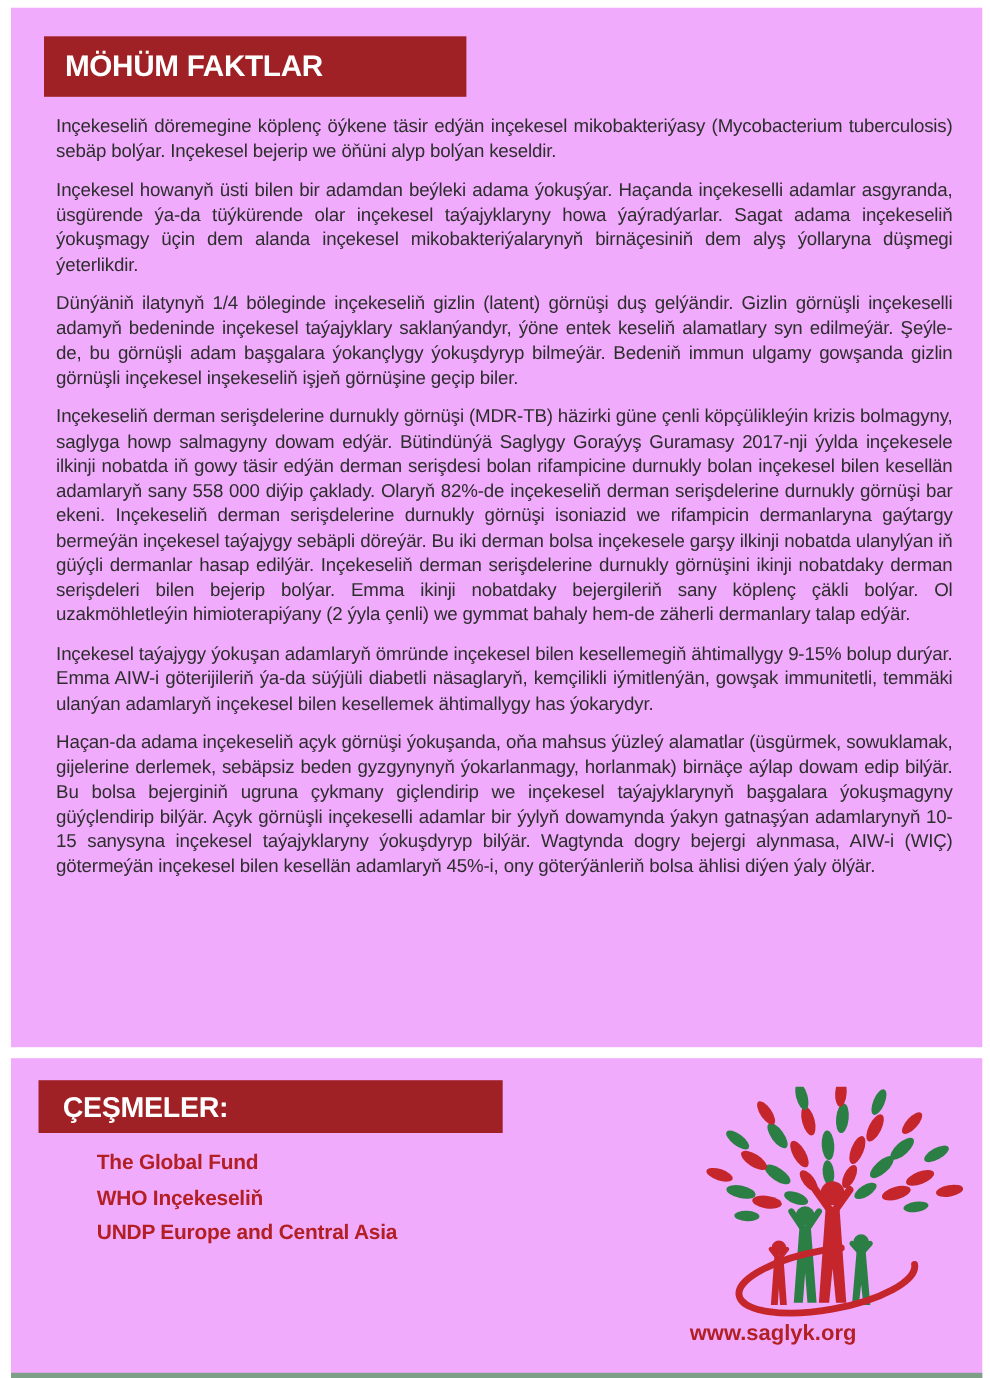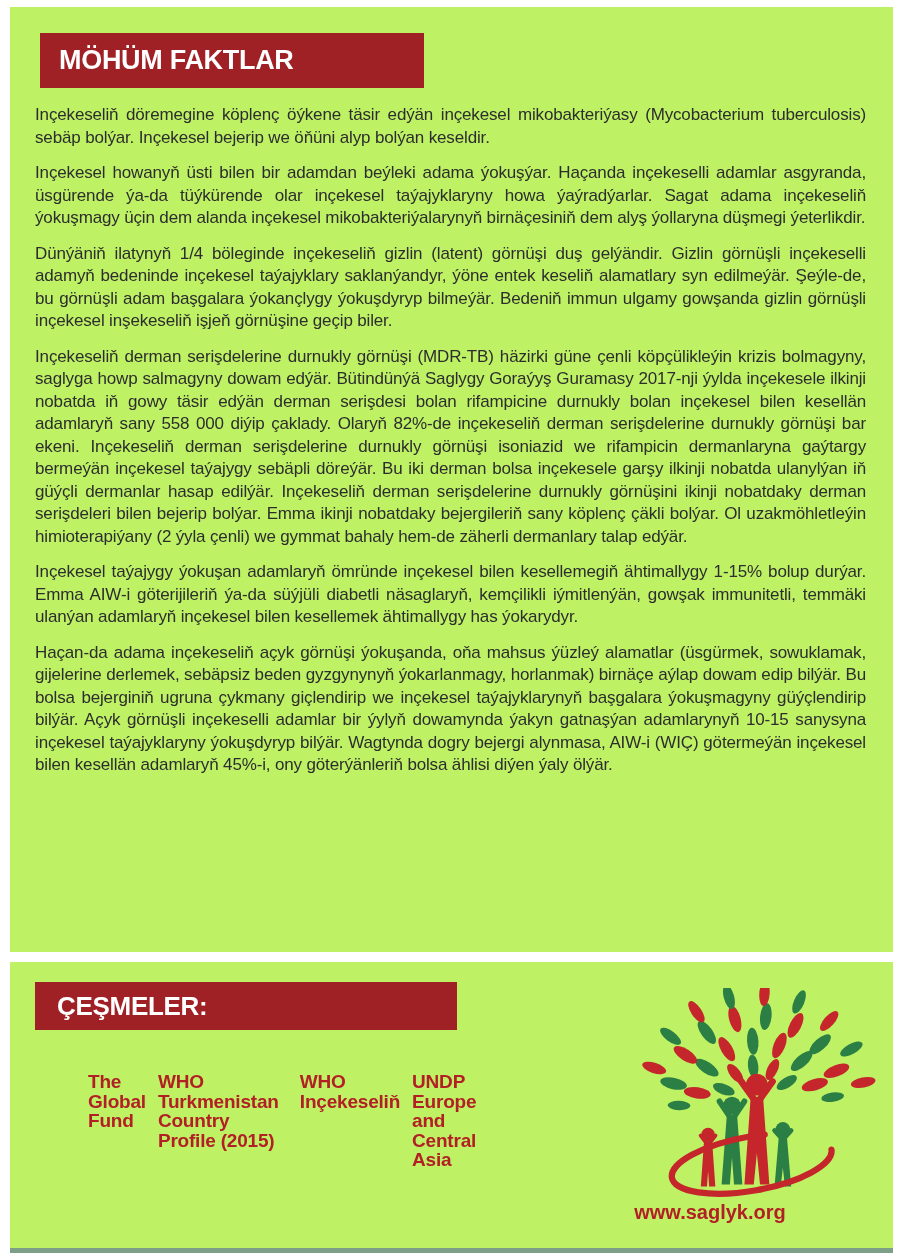--- a/index.html
+++ b/index.html
@@ -7,21 +7,21 @@
     width:900px;height:1253px;
     background:#ffffff;
     position:relative;
     overflow:hidden;
     font-family:"Liberation Sans", sans-serif;
   }
   .panel{
     position:absolute;
     left:10px;
     width:883px;
-    background:#bef264;
+    background:#f0abfc;
   }
   #facts-panel{ top:7px; height:945px; }
   #sources-panel{ top:962px; height:291px; }
   .red-box{
     position:absolute;
     background:#a02125;
     display:flex;
     align-items:center;
   }
   #facts-title-box{
@@ -47,48 +47,46 @@
     position:absolute;
     left:25px; top:97px;
     width:831px;
     color:#2d2d2d;
   }
   #facts-body .para{
     font-size:17px;
     line-height:22.5px;
     letter-spacing:-0.15px;
     text-align:justify;
-    margin:0 0 13px 0;
+    margin:0 0 13px 16px;
   }
   #sources-list{
     position:absolute;
     left:78px; top:86px;
     width:420px;
     display:flex;
-    flex-direction:row;
+    flex-direction:column;
     gap:12px;
-    margin-top:24px;
   }
   #sources-list .source-item{
     color:#b22025;
     font-size:19px;
     font-weight:bold;
     line-height:19.5px;
     letter-spacing:-0.2px;
   }
   #logo-wrap{
     position:absolute;
     left:615px; top:26px;
     width:270px; height:210px;
   }
   #website{
     position:absolute;
     left:617px; top:239px;
     width:166px;
-    text-align:center;
     color:#b22025;
     font-size:20px;
     font-weight:bold;
   }
   #bottom-edge{
     position:absolute;
     left:0; bottom:0;
     width:883px; height:5px;
     background:#7d9f88;
   }
@@ -98,32 +96,31 @@
 
 <div class="panel" id="facts-panel">
   <div class="red-box" id="facts-title-box">
     <h1>MÖHÜM FAKTLAR</h1>
   </div>
   <div id="facts-body">
       <div class="para">Inçekeseliň döremegine köplenç öýkene täsir edýän inçekesel mikobakteriýasy (Mycobacterium tuberculosis) sebäp bolýar. Inçekesel bejerip we öňüni alyp bolýan keseldir.</div>
       <div class="para">Inçekesel howanyň üsti bilen bir adamdan beýleki adama ýokuşýar. Haçanda inçekeselli adamlar asgyranda, üsgürende ýa-da tüýkürende olar inçekesel taýajyklaryny howa ýaýradýarlar. Sagat adama inçekeseliň ýokuşmagy üçin dem alanda inçekesel mikobakteriýalarynyň birnäçesiniň dem alyş ýollaryna düşmegi ýeterlikdir.</div>
       <div class="para">Dünýäniň ilatynyň 1/4 böleginde inçekeseliň gizlin (latent) görnüşi duş gelýändir. Gizlin görnüşli inçekeselli adamyň bedeninde inçekesel taýajyklary saklanýandyr, ýöne entek keseliň alamatlary syn edilmeýär. Şeýle-de, bu görnüşli adam başgalara ýokançlygy ýokuşdyryp bilmeýär. Bedeniň immun ulgamy gowşanda gizlin görnüşli inçekesel inşekeseliň işjeň görnüşine geçip biler.</div>
       <div class="para">Inçekeseliň derman serişdelerine durnukly görnüşi (MDR-TB) häzirki güne çenli köpçülikleýin krizis bolmagyny, saglyga howp salmagyny dowam edýär. Bütindünýä Saglygy Goraýyş Guramasy 2017-nji ýylda inçekesele ilkinji nobatda iň gowy täsir edýän derman serişdesi bolan rifampicine durnukly bolan inçekesel bilen kesellän adamlaryň sany 558 000 diýip çaklady. Olaryň 82%-de inçekeseliň derman serişdelerine durnukly görnüşi bar ekeni. Inçekeseliň derman serişdelerine durnukly görnüşi isoniazid we rifampicin dermanlaryna gaýtargy bermeýän inçekesel taýajygy sebäpli döreýär. Bu iki derman bolsa inçekesele garşy ilkinji nobatda ulanylýan iň güýçli dermanlar hasap edilýär. Inçekeseliň derman serişdelerine durnukly görnüşini ikinji nobatdaky derman serişdeleri bilen bejerip bolýar. Emma ikinji nobatdaky bejergileriň sany köplenç çäkli bolýar. Ol uzakmöhletleýin himioterapiýany (2 ýyla çenli) we gymmat bahaly hem-de zäherli dermanlary talap edýär.</div>
-      <div class="para">Inçekesel taýajygy ýokuşan adamlaryň ömründe inçekesel bilen kesellemegiň ähtimallygy 1-15% bolup durýar. Emma AIW-i göterijileriň ýa-da süýjüli diabetli näsaglaryň, kemçilikli iýmitlenýän, gowşak immunitetli, temmäki ulanýan adamlaryň inçekesel bilen kesellemek ähtimallygy has ýokarydyr.</div>
+      <div class="para">Inçekesel taýajygy ýokuşan adamlaryň ömründe inçekesel bilen kesellemegiň ähtimallygy 9-15% bolup durýar. Emma AIW-i göterijileriň ýa-da süýjüli diabetli näsaglaryň, kemçilikli iýmitlenýän, gowşak immunitetli, temmäki ulanýan adamlaryň inçekesel bilen kesellemek ähtimallygy has ýokarydyr.</div>
       <div class="para">Haçan-da adama inçekeseliň açyk görnüşi ýokuşanda, oňa mahsus ýüzleý alamatlar (üsgürmek, sowuklamak, gijelerine derlemek, sebäpsiz beden gyzgynynyň ýokarlanmagy, horlanmak) birnäçe aýlap dowam edip bilýär. Bu bolsa bejerginiň ugruna çykmany giçlendirip we inçekesel taýajyklarynyň başgalara ýokuşmagyny güýçlendirip bilýär. Açyk görnüşli inçekeselli adamlar bir ýylyň dowamynda ýakyn gatnaşýan adamlarynyň 10-15 sanysyna inçekesel taýajyklaryny ýokuşdyryp bilýär. Wagtynda dogry bejergi alynmasa, AIW-i (WIÇ) götermeýän inçekesel bilen kesellän adamlaryň 45%-i, ony göterýänleriň bolsa ählisi diýen ýaly ölýär.</div>
     </div>
 </div>
 
 <div class="panel" id="sources-panel">
   <div class="red-box" id="sources-title-box">
     <h1>ÇEŞMELER:</h1>
   </div>
   <div id="sources-list">
       <div class="source-item">The Global Fund</div>
-      <div class="source-item">WHO Turkmenistan Country Profile (2015)</div>
       <div class="source-item">WHO Inçekeseliň</div>
       <div class="source-item">UNDP Europe and Central Asia</div>
     </div>
 
   <div id="logo-wrap">
     <svg viewBox="0 0 260 200" width="270" height="210">
 
       <g>
         <ellipse cx="0" cy="0" rx="11" ry="5" fill="#2b7f45" transform="translate(95.1 96.4) rotate(-160)"></ellipse>
         <ellipse cx="0" cy="0" rx="11" ry="5" fill="#c4262b" transform="translate(106.1 81.2) rotate(-128)"></ellipse>

